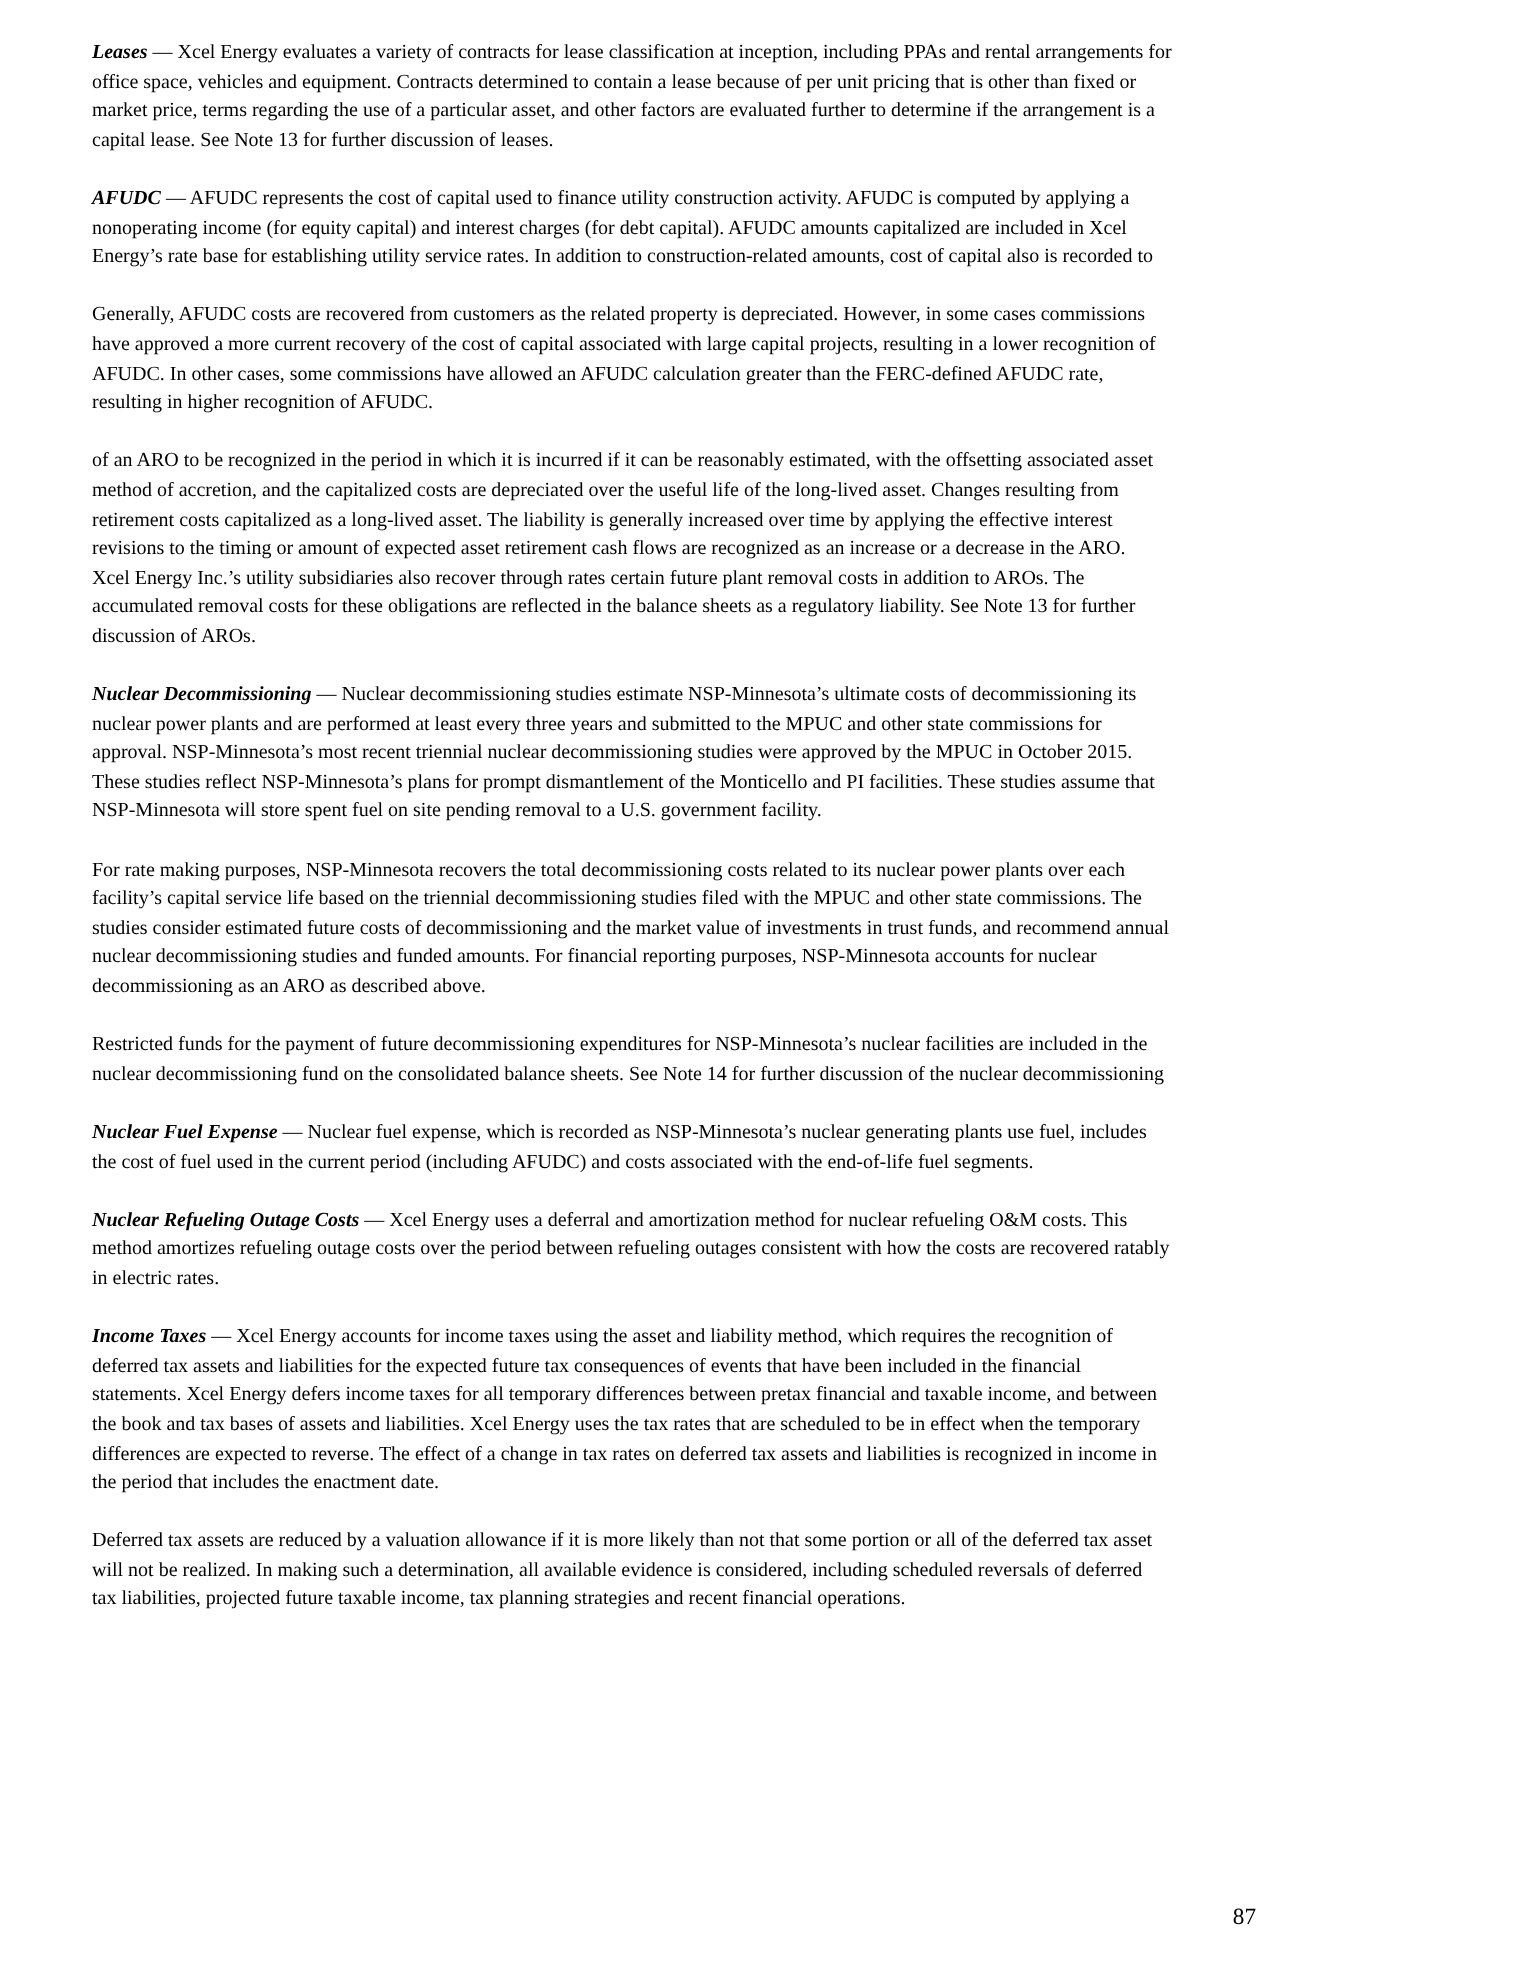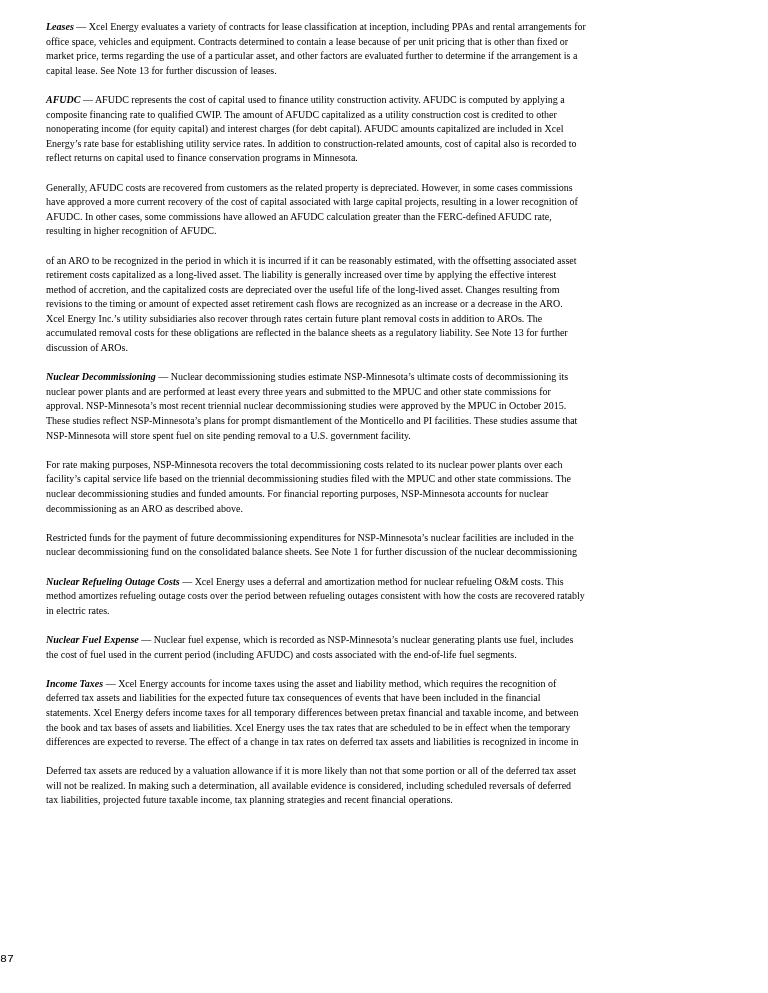--- a/index.html
+++ b/index.html
@@ -6,88 +6,88 @@
   body { width: 768px; height: 993px; position: relative; overflow: hidden; }
   .page {
     position: absolute; left: 46px; top: 20px; width: 690px;
     font-family: "Liberation Serif", "DejaVu Serif", serif;
     font-size: 10px; line-height: 14.6px; color: #000;
   }
   .para { margin: 0 0 14.6px 0; }
   .line { display: block; white-space: nowrap; }
   .heading { font-weight: bold; font-style: italic; }
   .page-number {
-    position: absolute; left: 0; width: 628px; top: 952px; text-align: left;
-    font-family: Liberation Mono, monospace; font-size: 11.6px; color: #000;
+    position: absolute; left: 0; width: 628px; top: 952px; text-align: right;
+    font-family: Liberation Serif, serif; font-size: 11.6px; color: #000;
   }
 </style>
 </head>
 <body>
 
 <div class="page" id="doc">
     <div class="para">
       <span class="line"><span class="heading">Leases</span><span> — Xcel Energy evaluates a variety of contracts for lease classification at inception, including PPAs and rental arrangements for</span></span>
       <span class="line"><span>office space, vehicles and equipment.  Contracts determined to contain a lease because of per unit pricing that is other than fixed or</span></span>
       <span class="line"><span>market price, terms regarding the use of a particular asset, and other factors are evaluated further to determine if the arrangement is a</span></span>
       <span class="line"><span>capital lease.  See Note 13 for further discussion of leases.</span></span>
     </div>
     <div class="para">
       <span class="line"><span class="heading">AFUDC</span><span> — AFUDC represents the cost of capital used to finance utility construction activity.  AFUDC is computed by applying a</span></span>
-      <span class="line"><span>composite financing rate to qualified CWIP.  The amount of AFUDC capitalized as a utility construction cost is credited to other</span></span>
       <span class="line"><span>nonoperating income (for equity capital) and interest charges (for debt capital).  AFUDC amounts capitalized are included in Xcel</span></span>
       <span class="line"><span>Energy’s rate base for establishing utility service rates.  In addition to construction-related amounts, cost of capital also is recorded to</span></span>
-      <span class="line"><span>reflect returns on capital used to finance conservation programs in Minnesota.</span></span>
     </div>
     <div class="para">
       <span class="line"><span>Generally, AFUDC costs are recovered from customers as the related property is depreciated.  However, in some cases commissions</span></span>
       <span class="line"><span>have approved a more current recovery of the cost of capital associated with large capital projects, resulting in a lower recognition of</span></span>
       <span class="line"><span>AFUDC.  In other cases, some commissions have allowed an AFUDC calculation greater than the FERC-defined AFUDC rate,</span></span>
       <span class="line"><span>resulting in higher recognition of AFUDC.</span></span>
     </div>
     <div class="para">
       <span class="line"><span>of an ARO to be recognized in the period in which it is incurred if it can be reasonably estimated, with the offsetting associated asset</span></span>
+      <span class="line"><span>method of accretion, and the capitalized costs are depreciated over the useful life of the long-lived asset.  Changes resulting from</span></span>
       <span class="line"><span>retirement costs capitalized as a long-lived asset.  The liability is generally increased over time by applying the effective interest</span></span>
-      <span class="line"><span>method of accretion, and the capitalized costs are depreciated over the useful life of the long-lived asset.  Changes resulting from</span></span>
       <span class="line"><span>revisions to the timing or amount of expected asset retirement cash flows are recognized as an increase or a decrease in the ARO.</span></span>
       <span class="line"><span>Xcel Energy Inc.’s utility subsidiaries also recover through rates certain future plant removal costs in addition to AROs.  The</span></span>
       <span class="line"><span>accumulated removal costs for these obligations are reflected in the balance sheets as a regulatory liability.  See Note 13 for further</span></span>
       <span class="line"><span>discussion of AROs.</span></span>
     </div>
     <div class="para">
       <span class="line"><span class="heading">Nuclear Decommissioning</span><span> — Nuclear decommissioning studies estimate NSP-Minnesota’s ultimate costs of decommissioning its</span></span>
       <span class="line"><span>nuclear power plants and are performed at least every three years and submitted to the MPUC and other state commissions for</span></span>
       <span class="line"><span>approval.  NSP-Minnesota’s most recent triennial nuclear decommissioning studies were approved by the MPUC in October 2015.</span></span>
       <span class="line"><span>These studies reflect NSP-Minnesota’s plans for prompt dismantlement of the Monticello and PI facilities.  These studies assume that</span></span>
       <span class="line"><span>NSP-Minnesota will store spent fuel on site pending removal to a U.S. government facility.</span></span>
     </div>
     <div class="para">
       <span class="line"><span>For rate making purposes, NSP-Minnesota recovers the total decommissioning costs related to its nuclear power plants over each</span></span>
       <span class="line"><span>facility’s capital service life based on the triennial decommissioning studies filed with the MPUC and other state commissions.  The</span></span>
+      <span class="line"><span>studies consider estimated future costs of decommissioning and the market value of investments in trust funds, and recommend annual</span></span>
       <span class="line"><span>nuclear decommissioning studies and funded amounts.  For financial reporting purposes, NSP-Minnesota accounts for nuclear</span></span>
       <span class="line"><span>decommissioning as an ARO as described above.</span></span>
     </div>
     <div class="para">
       <span class="line"><span>Restricted funds for the payment of future decommissioning expenditures for NSP-Minnesota’s nuclear facilities are included in the</span></span>
-      <span class="line"><span>nuclear decommissioning fund on the consolidated balance sheets.  See Note 1 for further discussion of the nuclear decommissioning</span></span>
+      <span class="line"><span>nuclear decommissioning fund on the consolidated balance sheets.  See Note 14 for further discussion of the nuclear decommissioning</span></span>
+    </div>
+    <div class="para">
+      <span class="line"><span class="heading">Nuclear Fuel Expense</span><span> — Nuclear fuel expense, which is recorded as NSP-Minnesota’s nuclear generating plants use fuel, includes</span></span>
+      <span class="line"><span>the cost of fuel used in the current period (including AFUDC) and costs associated with the end-of-life fuel segments.</span></span>
     </div>
     <div class="para">
       <span class="line"><span class="heading">Nuclear Refueling Outage Costs</span><span> — Xcel Energy uses a deferral and amortization method for nuclear refueling O&amp;M costs.  This</span></span>
       <span class="line"><span>method amortizes refueling outage costs over the period between refueling outages consistent with how the costs are recovered ratably</span></span>
       <span class="line"><span>in electric rates.</span></span>
     </div>
     <div class="para">
-      <span class="line"><span class="heading">Nuclear Fuel Expense</span><span> — Nuclear fuel expense, which is recorded as NSP-Minnesota’s nuclear generating plants use fuel, includes</span></span>
-      <span class="line"><span>the cost of fuel used in the current period (including AFUDC) and costs associated with the end-of-life fuel segments.</span></span>
-    </div>
-    <div class="para">
       <span class="line"><span class="heading">Income Taxes</span><span> — Xcel Energy accounts for income taxes using the asset and liability method, which requires the recognition of</span></span>
       <span class="line"><span>deferred tax assets and liabilities for the expected future tax consequences of events that have been included in the financial</span></span>
       <span class="line"><span>statements.  Xcel Energy defers income taxes for all temporary differences between pretax financial and taxable income, and between</span></span>
       <span class="line"><span>the book and tax bases of assets and liabilities.  Xcel Energy uses the tax rates that are scheduled to be in effect when the temporary</span></span>
       <span class="line"><span>differences are expected to reverse.  The effect of a change in tax rates on deferred tax assets and liabilities is recognized in income in</span></span>
+      <span class="line"><span>the period that includes the enactment date.</span></span>
     </div>
     <div class="para">
       <span class="line"><span>Deferred tax assets are reduced by a valuation allowance if it is more likely than not that some portion or all of the deferred tax asset</span></span>
       <span class="line"><span>will not be realized.  In making such a determination, all available evidence is considered, including scheduled reversals of deferred</span></span>
       <span class="line"><span>tax liabilities, projected future taxable income, tax planning strategies and recent financial operations.</span></span>
     </div>
   </div>
 <div class="page-number">87</div>
 
 </body></html>

